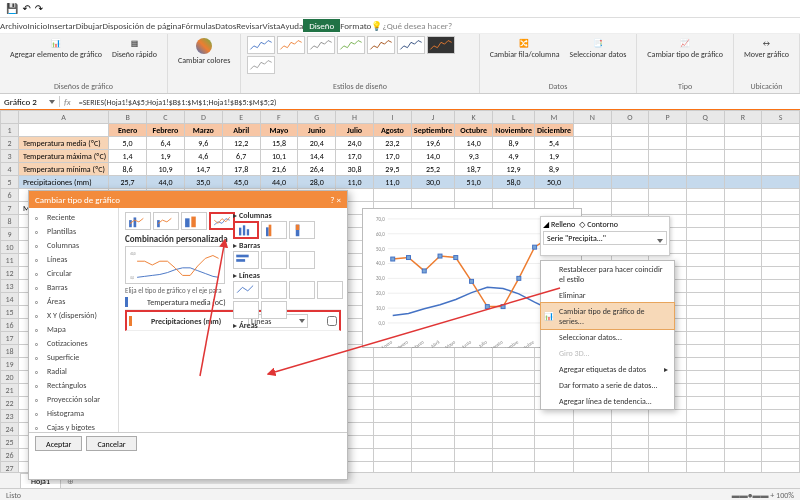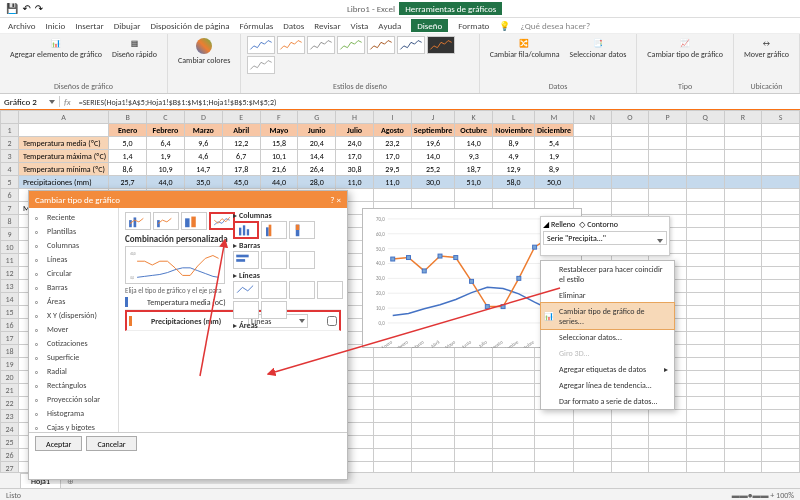--- a/index.html
+++ b/index.html
@@ -1,21 +1,21 @@
 <!DOCTYPE html>
 <html><head>
 <meta charset="utf-8">
 <style>
 *{box-sizing:border-box;margin:0;padding:0;font-family:"Segoe UI",Calibri,sans-serif}
 body{font-size:10px;background:#fff;overflow:hidden;width:800px;height:500px}
 .titlebar{height:18px;background:#fff;display:flex;align-items:center;border-bottom:1px solid #ddd}
 .titlebar .qat{display:flex;gap:4px;padding:0 6px}
 .titlebar .center{flex:1;text-align:center;color:#666;font-size:9px}
 .titlebar .ctx{background:#217346;color:#fff;font-size:9px;padding:1px 6px;margin-left:4px}
-.menubar{height:16px;display:flex;gap:10px;padding:0 8px;font-size:9px;color:#444;align-items:center;border-bottom:1px solid #eee}
+.menubar{height:16px;display:flex;padding:0 0;font-size:9px;color:#444;align-items:center;border-bottom:1px solid #eee}
 .menubar .active{background:#217346;color:#fff;padding:1px 6px}
 .ribbon{height:60px;background:#f3f3f3;display:flex;border-bottom:1px solid #ccc}
 .ribbon-group{border-right:1px solid #ddd;padding:2px 6px;display:flex;flex-direction:column;justify-content:space-between;font-size:8px;color:#666;text-align:center}
 .ribbon-btn{display:flex;flex-direction:column;align-items:center;gap:1px;padding:2px 4px;font-size:8px;color:#333}
 .ribbon-row{display:flex;gap:2px}
 .sparkline{width:28px;height:18px;background:#fff;border:1px solid #ccc;position:relative}
 .sparkline svg{width:100%;height:100%}
 .fbar{height:16px;display:flex;align-items:center;border-bottom:1px solid #f97316;font-size:9px}
 .namebox{width:60px;border-right:1px solid #ccc;padding:0 4px;display:flex;align-items:center;justify-content:space-between}
 .fx{padding:0 4px;font-style:italic;color:#888}
@@ -65,21 +65,20 @@
 </style>
 </head>
 <body>
 
 <div class="titlebar">
   <div class="qat">
     <span style="color:#217346">💾</span>
     <span>↶</span>
     <span>↷</span>
   </div>
-  <div class="center"><span>Libro1 - Excel</span><span class="ctx">Herramientas de gráficos</span></div>
 </div>
 
 <div class="menubar">
   <span>Archivo</span>
   <span>Inicio</span>
   <span>Insertar</span>
   <span>Dibujar</span>
   <span>Disposición de página</span>
   <span>Fórmulas</span>
   <span>Datos</span>
@@ -889,22 +888,22 @@
   </div>
 </div>
 
 <div class="ctxmenu" id="ctxmenu">
       <div class="item">Restablecer para hacer coincidir el estilo</div>
       <div class="item">Eliminar</div>
       <div class="item hl"><span class="ico">📊</span>Cambiar tipo de gráfico de series...</div>
       <div class="item">Seleccionar datos...</div>
       <div class="item dis">Giro 3D...</div>
       <div class="item">Agregar etiquetas de datos<span style="margin-left:auto">▸</span></div>
+      <div class="item">Dar formato a serie de datos...</div>
       <div class="item">Agregar línea de tendencia...</div>
-      <div class="item">Dar formato a serie de datos...</div>
     </div>
 
 <div class="dialog">
   <div class="dlg-title">
         <span>Cambiar tipo de gráfico</span>
         <div><span>?</span> <span>×</span></div>
       </div>
   <div class="dlg-body">
     <div class="dlg-side" id="dlg-side">
           <div class="dlg-side-item">
@@ -934,21 +933,21 @@
           <div class="dlg-side-item">
             <span class="micon">▫</span>
             <span>Áreas</span>
           </div>
           <div class="dlg-side-item">
             <span class="micon">▫</span>
             <span>X Y (dispersión)</span>
           </div>
           <div class="dlg-side-item">
             <span class="micon">▫</span>
-            <span>Mover</span>
+            <span>Mapa</span>
           </div>
           <div class="dlg-side-item">
             <span class="micon">▫</span>
             <span>Cotizaciones</span>
           </div>
           <div class="dlg-side-item">
             <span class="micon">▫</span>
             <span>Superficie</span>
           </div>
           <div class="dlg-side-item">

